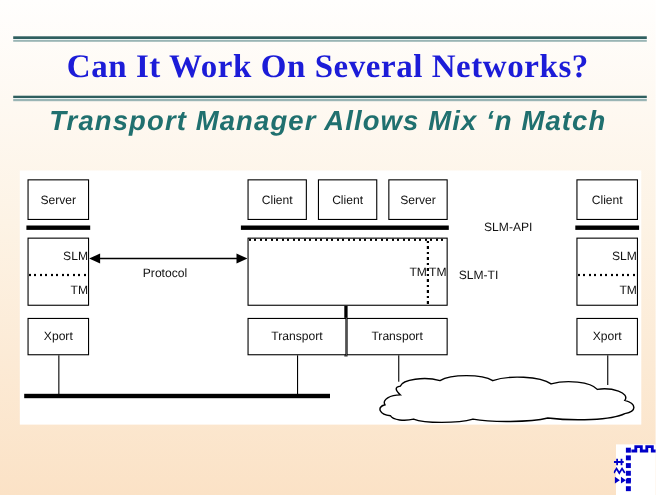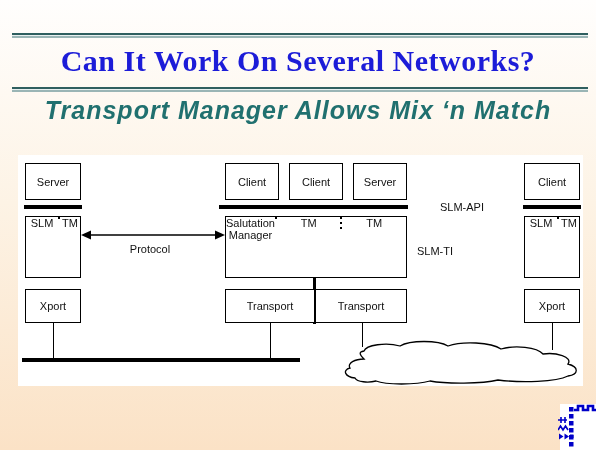--- a/index.html
+++ b/index.html
@@ -33,21 +33,21 @@
   .diagram{
     position:absolute;left:18px;top:155px;width:565px;height:231px;
     background:#ffffff;font-size:11px;color:#111;
   }
   .box{
     position:absolute;box-sizing:border-box;
     border:1px solid #000;background:#fff;
     display:flex;align-items:center;justify-content:center;
     text-align:center;
   }
-  .stackbox{flex-direction:row;align-items:flex-start;justify-content:flex-start;padding:0;}
+  .stackbox{flex-direction:column;align-items:flex-end;justify-content:flex-start;padding:0;}
   .cell{display:flex;align-items:center;justify-content:center;}
   .dot-h{
     height:2px;flex:0 0 2px;width:100%;
     background-image:repeating-linear-gradient(to right,#000 0 2px,transparent 2px 5px);
   }
   .dot-v{
     width:2px;flex:0 0 2px;align-self:stretch;
     background-image:repeating-linear-gradient(to bottom,#000 0 2px,transparent 2px 5px);
   }
   .hbar{position:absolute;height:4px;background:#000;}
@@ -87,21 +87,20 @@
     <div class="protocol-text" style="left:82px;top:86px;width:100px;">
       <span>Protocol</span>
     </div>
 
     <div class="box" style="left:207px;top:8px;width:54px;height:37px;">Client</div>
     <div class="box" style="left:271px;top:8px;width:54px;height:37px;">Client</div>
     <div class="box" style="left:335px;top:8px;width:54px;height:37px;">Server</div>
     <div class="hbar" style="left:201px;top:50px;width:189px;"></div>
 
     <div class="box stackbox" style="left:207px;top:61px;width:182px;height:62px;">
-      <div class="cell" style="flex:0 0 32px;">Salutation Manager</div>
       <div class="dot-h"></div>
       <div style="flex:1;display:flex;align-items:stretch;">
         <div class="cell" style="flex:1;">TM</div>
         <div class="dot-v"></div>
         <div class="cell" style="flex:1;">TM</div>
       </div>
     </div>
 
     <div class="vbar" style="left:295px;top:123px;height:46px;"></div>
     <div class="box" style="left:207px;top:134px;width:90px;height:34px;">Transport</div>

